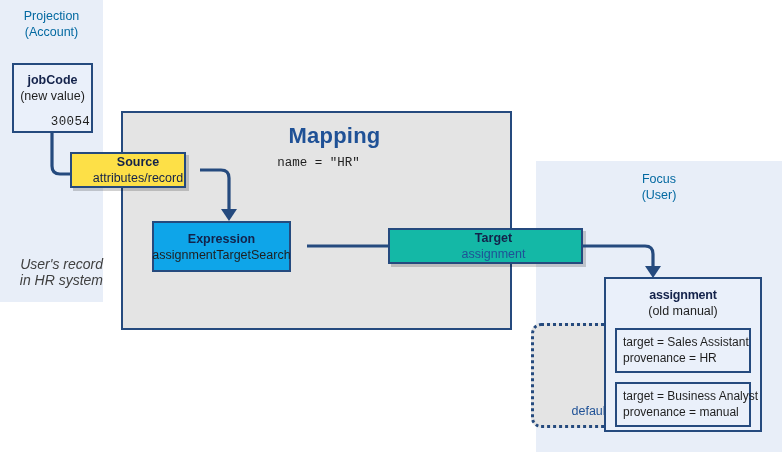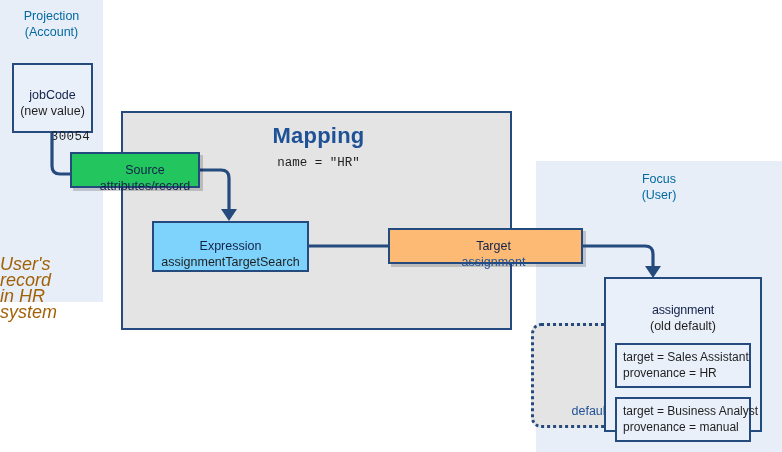--- a/index.html
+++ b/index.html
@@ -24,42 +24,41 @@
     position: absolute;
     width: 100%;
     text-align: center;
     color: #0369a1;
     font-size: 12.5px;
     line-height: 16px;
   }
   .panel-note {
     position: absolute;
     width: 100%;
-    text-align: left;
-    color: #a16207;
-    font-size: 18px;
+    text-align: right;
+    color: #404040;
+    font-size: 14px;
     line-height: 16px;
     font-style: italic;
   }
   .box {
     position: absolute;
     box-sizing: border-box;
     border: 2.5px solid #254a7e;
     display: flex;
     flex-direction: column;
     align-items: center;
     justify-content: center;
   }
   .box .ttl {
-    font-weight: normal;
+    font-weight: bold;
     font-size: 12.5px;
     line-height: 16px;
     color: #13224a;
     text-align: center;
-    margin-top: 15px;
   }
   .box .sub {
     font-size: 12.5px;
     line-height: 16px;
     color: #1f1f1f;
     text-align: center;
   }
   .box .mono {
     font-family: "Liberation Mono", "DejaVu Sans Mono", monospace;
     font-size: 12.5px;
@@ -87,31 +86,32 @@
     left: 121px; top: 111px; width: 391px; height: 219px;
     background: #e4e4e4;
     border: 2.5px solid #254a7e;
     box-sizing: border-box;
     position: absolute;
   }
   #mapping-title {
     position: absolute; top: 10px; width: 391px; text-align: center;
     color: #1f5196; font-weight: bold; font-size: 22px; line-height: 26px;
     letter-spacing: 0.2px;
+    padding-left: 16px;
   }
   #mapping-name {
     position: absolute; top: 42px; width: 391px; text-align: center;
     font-family: "Liberation Mono", "DejaVu Sans Mono", monospace;
     color: #1f1f1f; font-size: 12.5px; line-height: 16px;
   }
 
   
   #source-box {
-    left: 70px; top: 152px; width: 130px; height: 36px;
-    background: #22c55e;
+    left: 70px; top: 152px; width: 116px; height: 36px;
+    background: #fde047;
     box-shadow: 3px 3px 0 0 rgba(0,0,0,0.18);
     z-index: 6;
     padding-left: 20px;
   }
   #source-box .sub { color: #13224a; }
 
   
   #default-range-box {
     position: absolute;
     left: 408px; top: 210px; width: 154px; height: 105px;
@@ -122,31 +122,31 @@
     z-index: 4;
   }
   #default-range-label {
     position: absolute; bottom: 6px; width: 100%; text-align: center;
     color: #1f5196; font-size: 12.5px; line-height: 16px;
   }
 
   
   #target-box {
     left: 388px; top: 228px; width: 195px; height: 36px;
-    background: #fdba74;
+    background: #14b8a6;
     box-shadow: 3px 3px 0 0 rgba(0,0,0,0.18);
     z-index: 7;
     padding-left: 16px;
   }
   #target-box .sub { color: #1f5196; }
 
   
   #expression-box {
-    left: 152px; top: 221px; width: 157px; height: 51px;
-    background: #7dd3fc;
+    left: 152px; top: 221px; width: 139px; height: 51px;
+    background: #0ea5e9;
     z-index: 6;
   }
 
   
   #focus-panel { left: 536px; top: 161px; width: 246px; height: 291px; }
   #focus-title { top: 10px; left: 0; }
 
   #assignment-box {
     left: 604px; top: 277px; width: 158px; height: 155px;
     background: #eaf0fa;
@@ -233,21 +233,21 @@
     <div class="sub">assignmentTargetSearch</div>
   </div>
 
   <div class="box" id="target-box">
     <div class="ttl">Target</div>
     <div class="sub">assignment</div>
   </div>
 
   <div class="box" id="assignment-box">
     <div class="ttl">assignment</div>
-    <div class="sub">(old default)</div>
+    <div class="sub">(old manual)</div>
 
     <div class="value-card">
       <div>target = Sales Assistant</div>
       <div>provenance = HR</div>
     </div>
     <div class="value-card">
       <div>target = Business Analyst</div>
       <div>provenance = manual</div>
     </div>
   </div>

